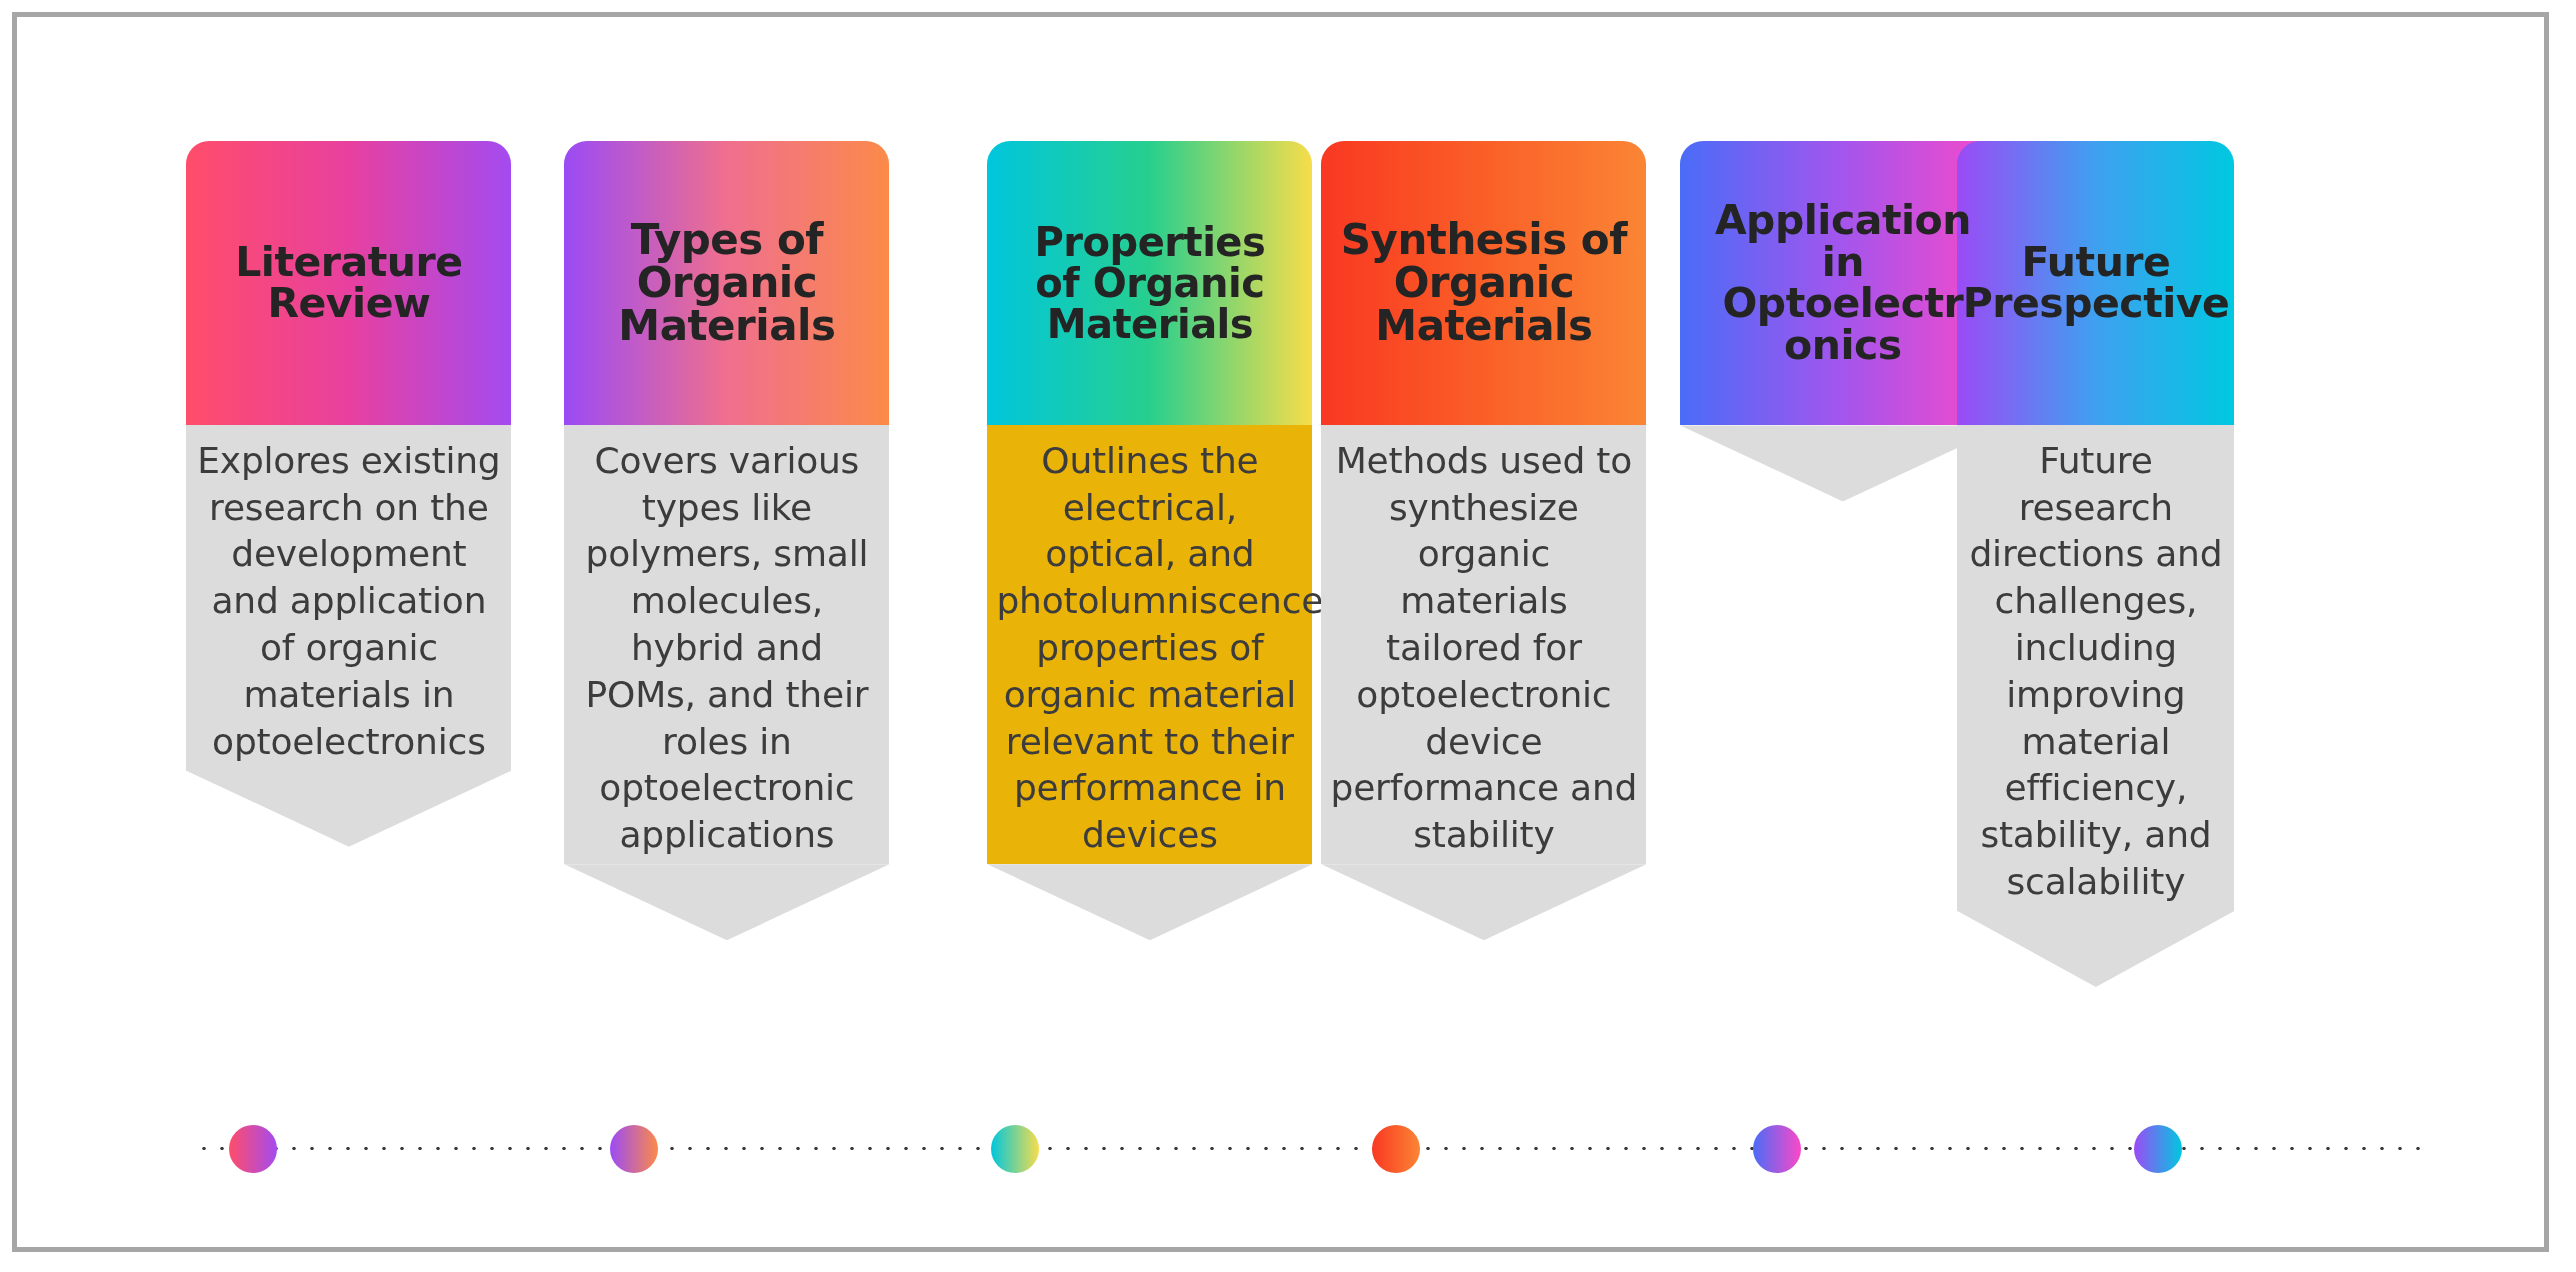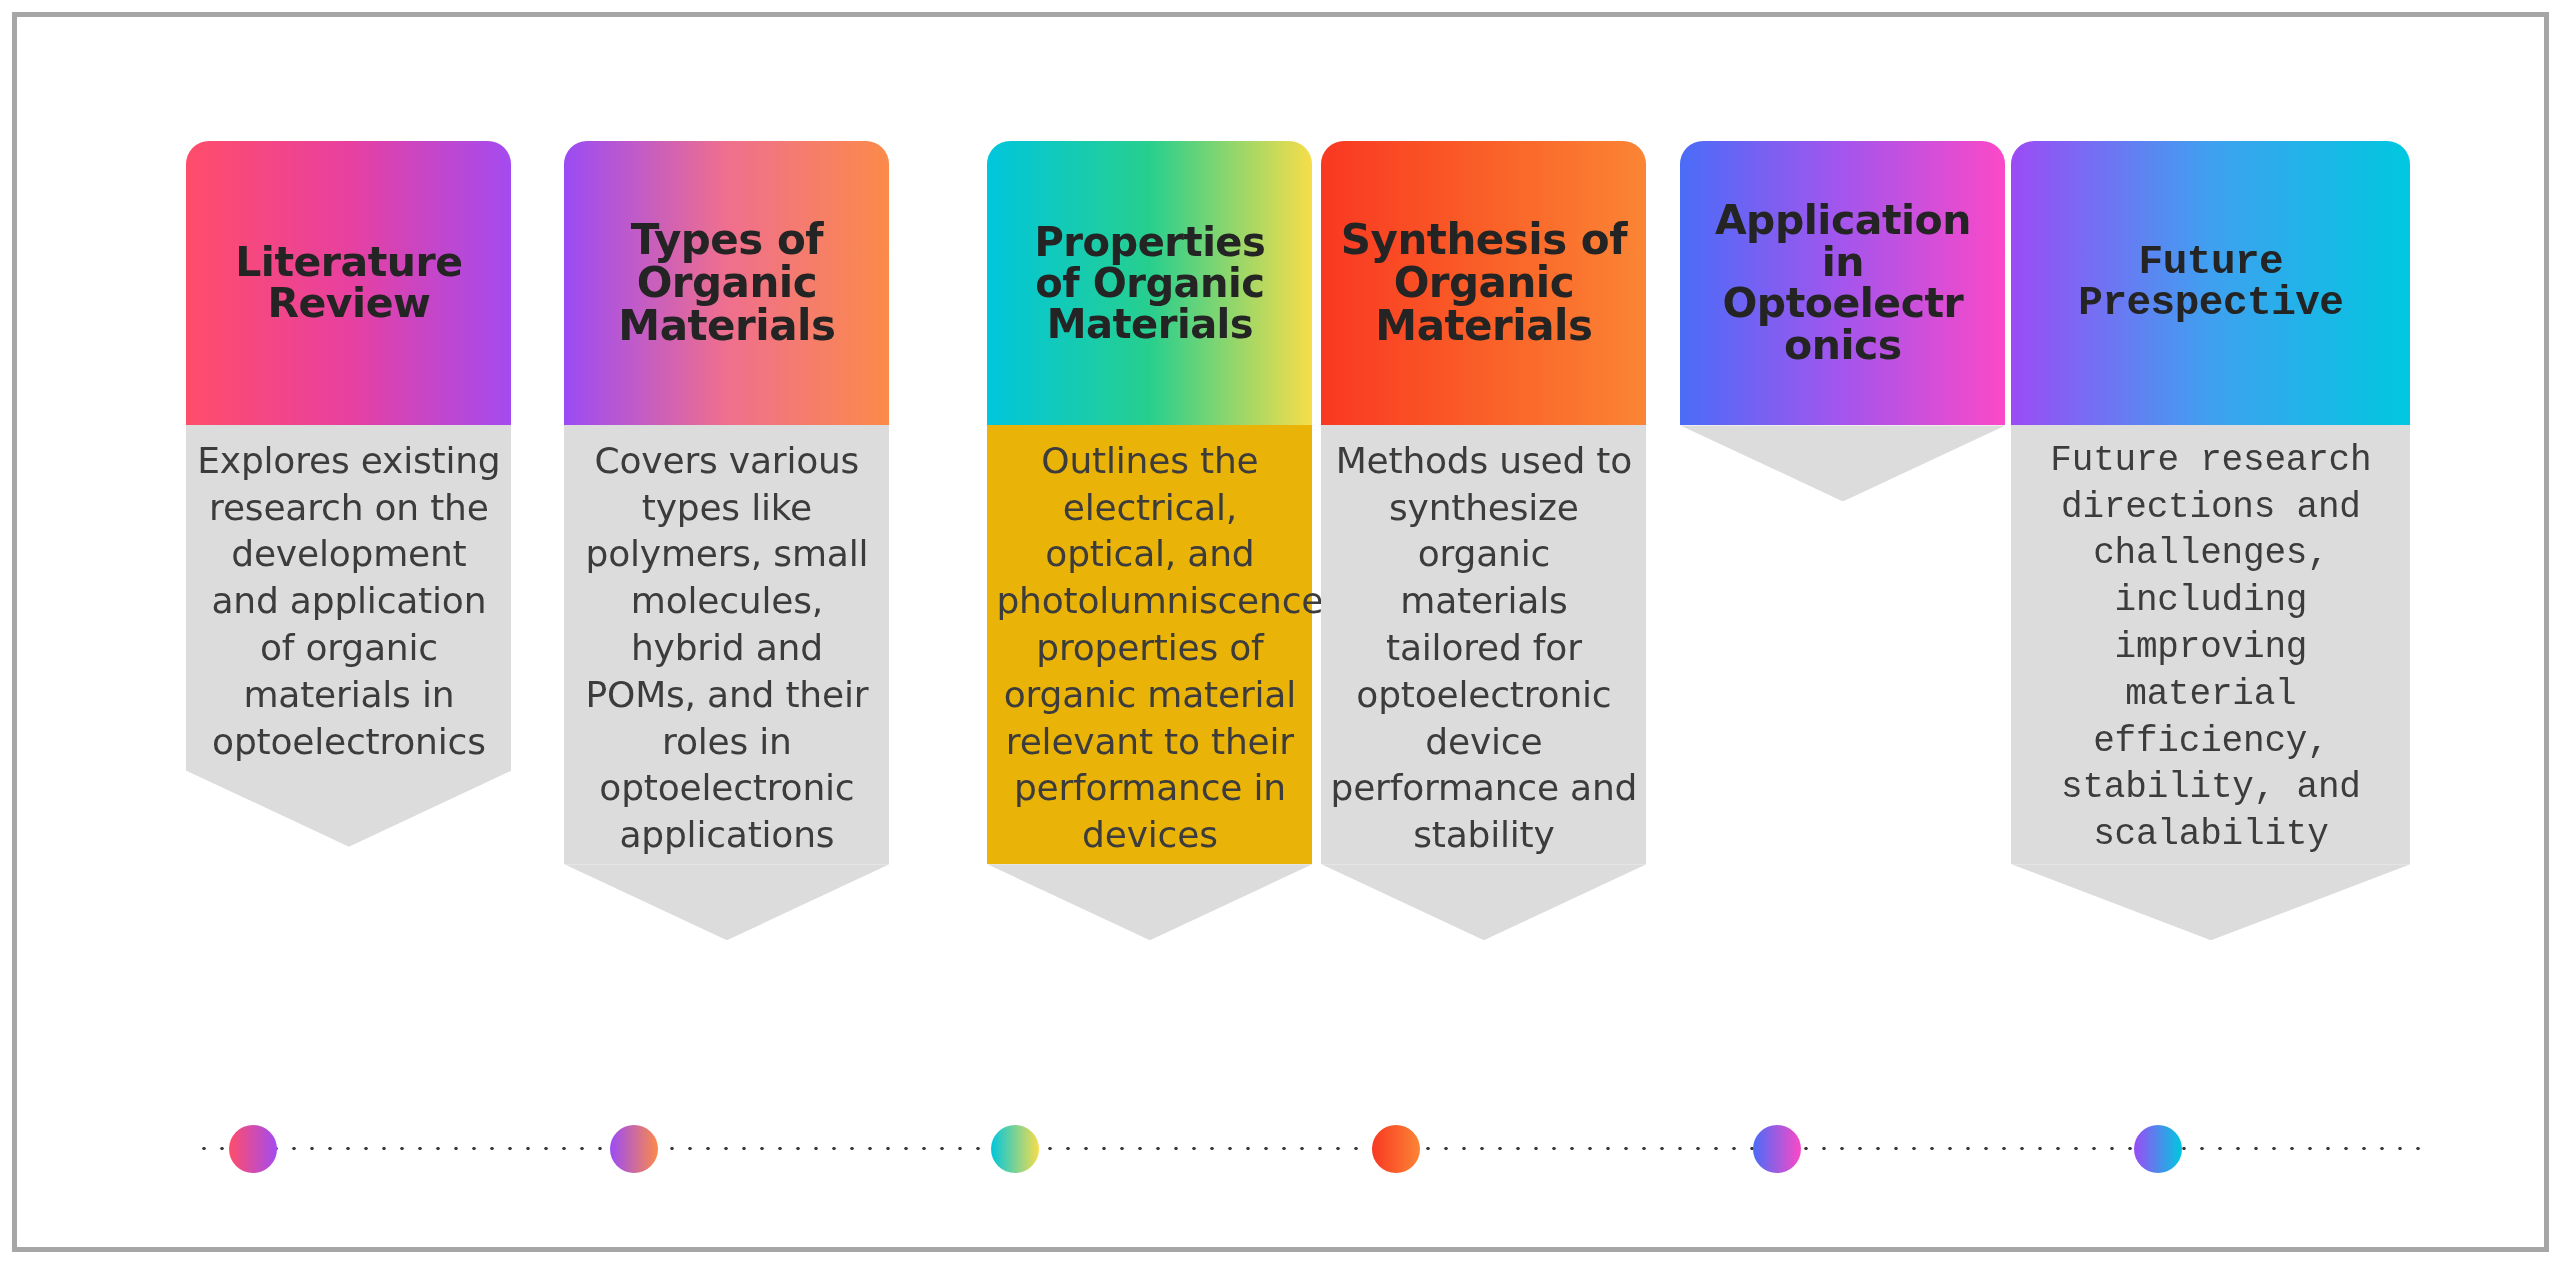--- a/index.html
+++ b/index.html
@@ -72,21 +72,21 @@
     background:#dcdcdc;
     clip-path:polygon(0 0,100% 0,50% 100%);
   }
 
   
   .c1{left:169px;}
   .c2{left:547px;}
   .c3{left:926px;padding-left:44px;}
   .c4{left:1304px;}
   .c5{left:1631px;padding-left:32px;}
-  .c6{left:1994px;width:399px;font-family:Liberation Mono, monospace;}
+  .c6{left:1940px;width:277px;}
 
   .c1 .head .title{font-size:41px;}
   .c3 .head .title{font-size:40px;}
   .c5 .head .title{font-size:41px;}
   .c6 .head .title{font-size:41px;}
 
   .c1 .body{min-height:306px;}
   .c2 .body{min-height:306px;}
   .c3 .body{min-height:306px;}
   .c4 .body{min-height:306px;}

